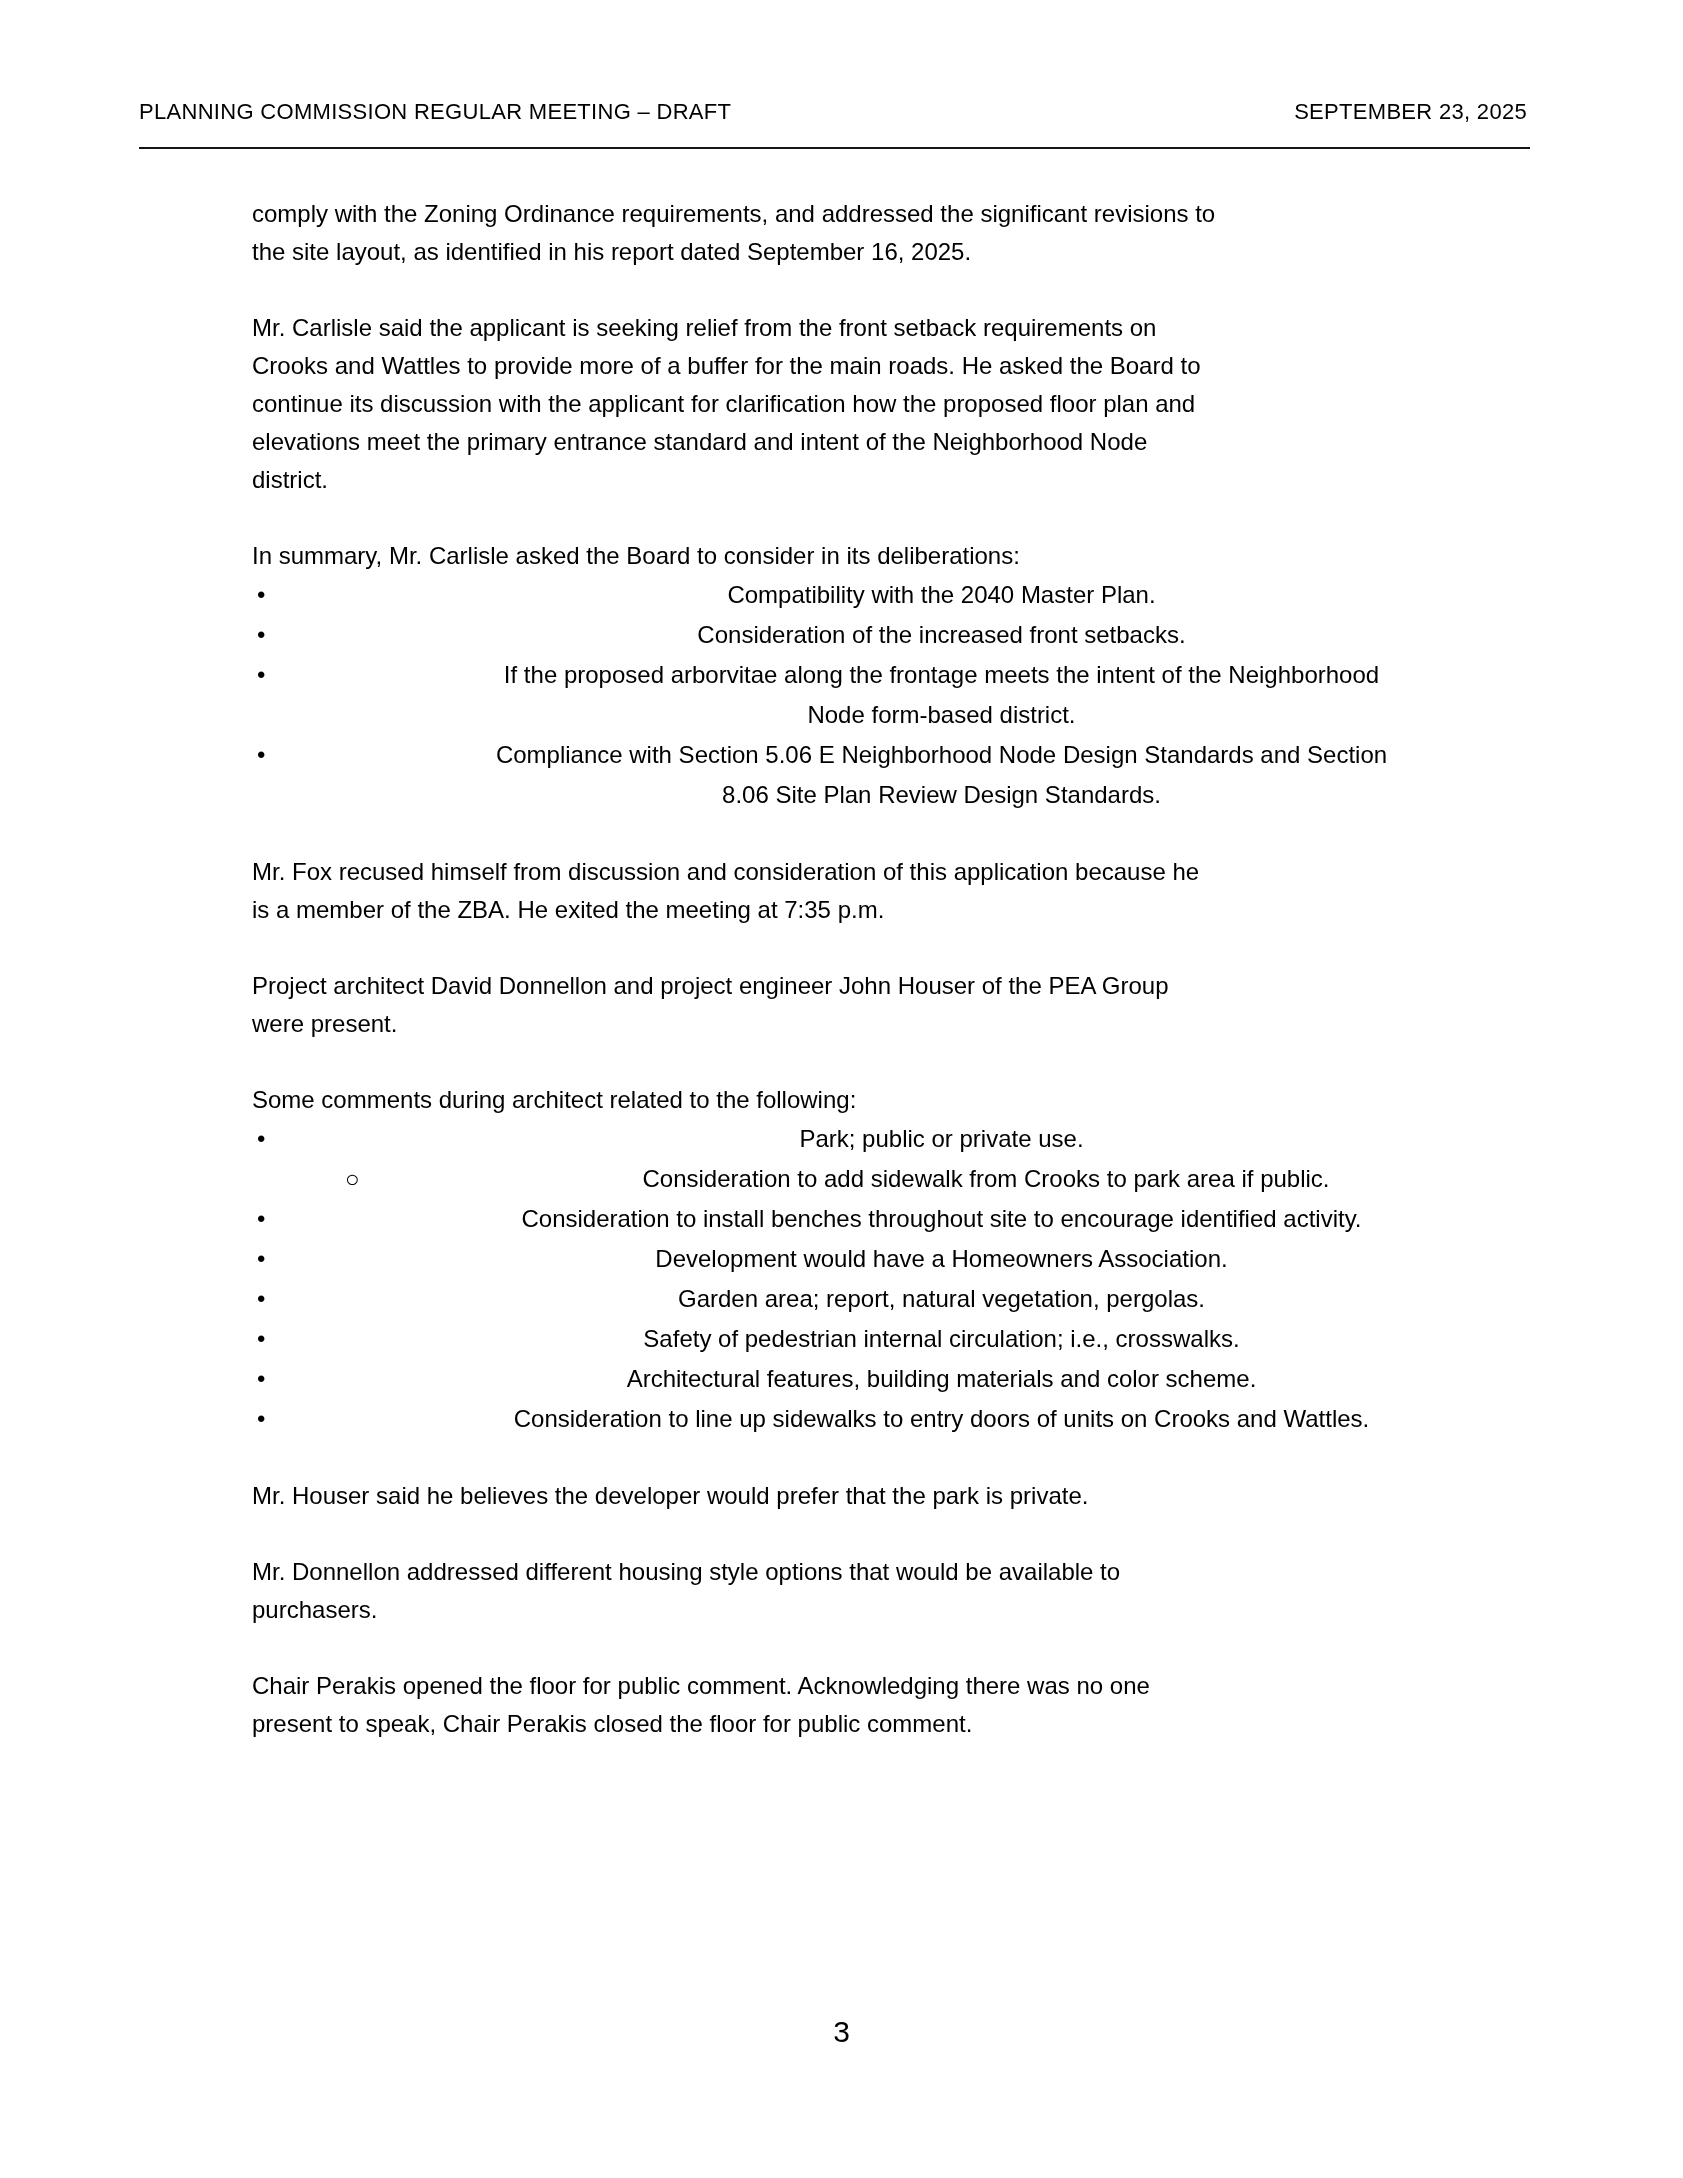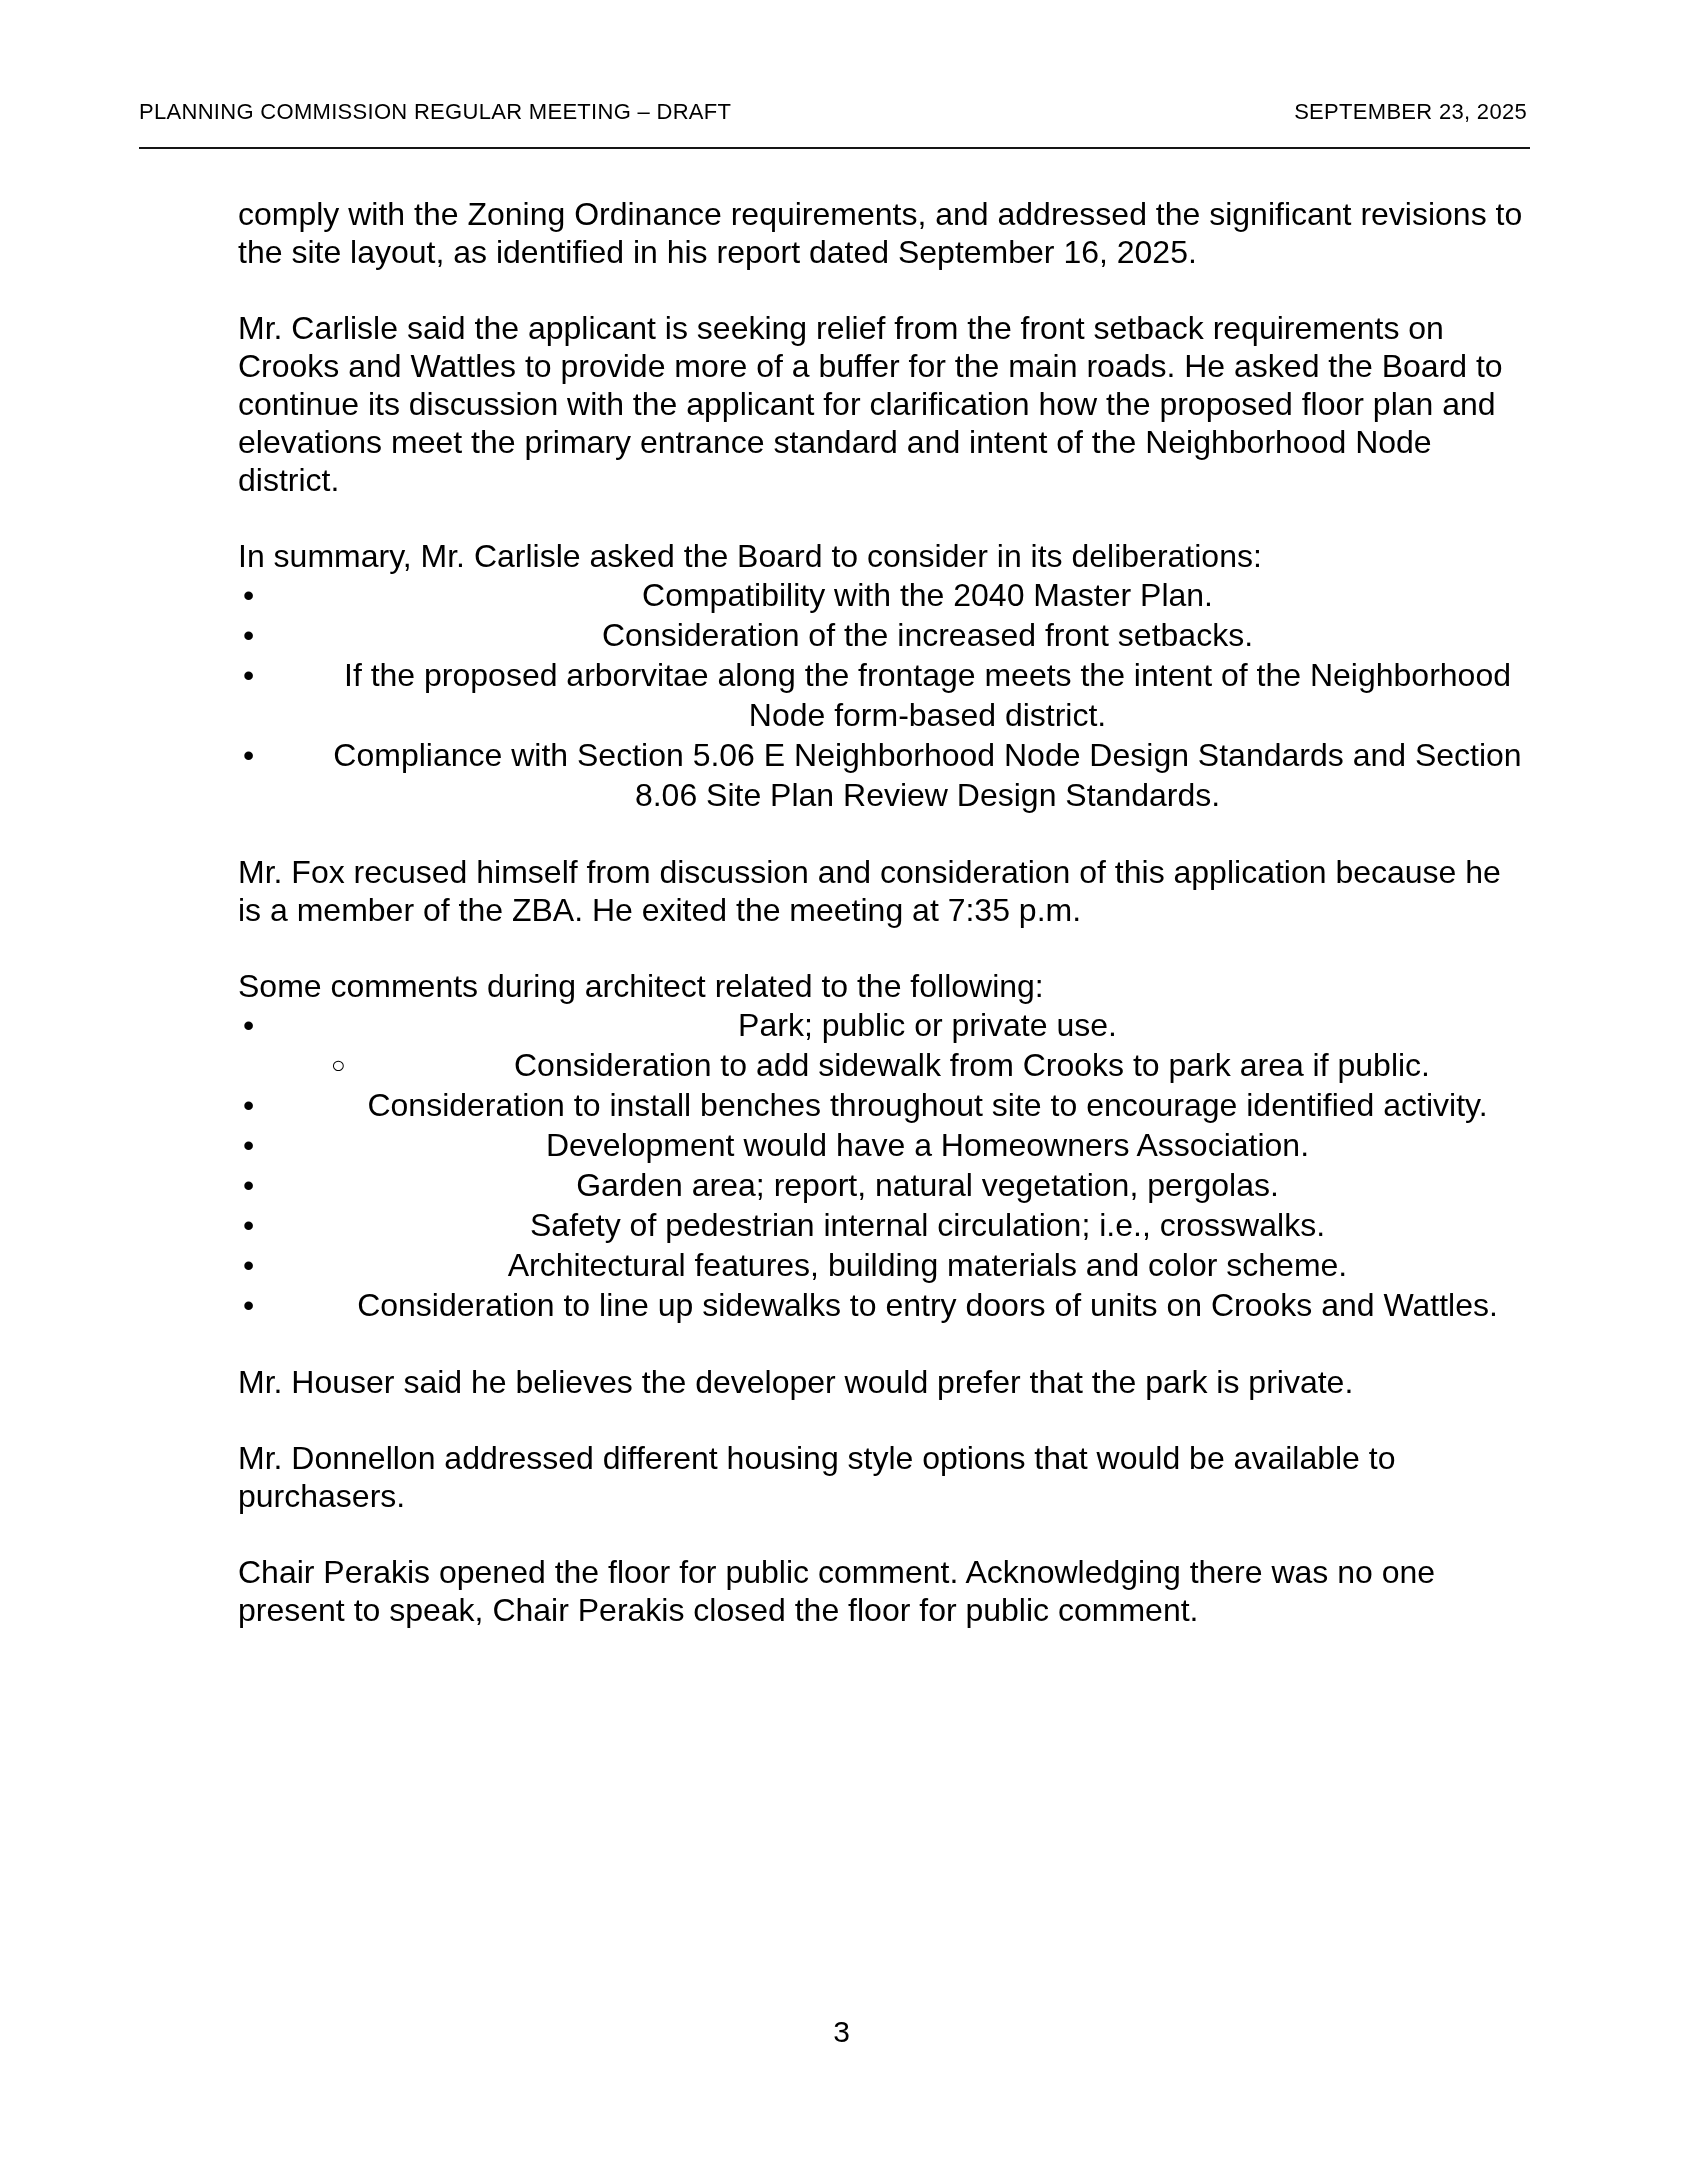--- a/index.html
+++ b/index.html
@@ -30,24 +30,24 @@
     left: 139px;
     right: 153px;
     top: 147px;
     height: 0;
     border: none;
     border-top: 2px solid #151515;
     margin: 0;
   }
   .doc-body {
     position: absolute;
-    left: 238px;
+    left: 252px;
     top: 195px;
     width: 1327px;
-    font-size: 32px;
+    font-size: 24px;
   }
   .doc-body p {
     margin: 0 0 38px 0;
     line-height: 38px;
     white-space: pre-line;
   }
   .doc-body p.list-intro { margin-bottom: 0; }
   ul.doc-list {
     list-style: none;
     margin: 0 0 38px 0;
@@ -113,20 +113,22 @@
       <li>Consideration of the increased front setbacks.</li>
       <li>If the proposed arborvitae along the frontage meets the intent of the Neighborhood
 Node form-based district.</li>
       <li>Compliance with Section 5.06 E Neighborhood Node Design Standards and Section
 8.06 Site Plan Review Design Standards.</li>
     </ul>
 
     <p>Mr. Fox recused himself from discussion and consideration of this application because he
 is a member of the ZBA. He exited the meeting at 7:35 p.m.</p>
 
+    <p>Project architect David Donnellon and project engineer John Houser of the PEA Group
+were present.</p>
 
     <p class="list-intro">Some comments during architect related to the following:</p>
     <ul class="doc-list">
       <li>Park; public or private use.</li>
       <li class="sub">Consideration to add sidewalk from Crooks to park area if public.</li>
       <li>Consideration to install benches throughout site to encourage identified activity.</li>
       <li>Development would have a Homeowners Association.</li>
       <li>Garden area; report, natural vegetation, pergolas.</li>
       <li>Safety of pedestrian internal circulation; i.e., crosswalks.</li>
       <li>Architectural features, building materials and color scheme.</li>

